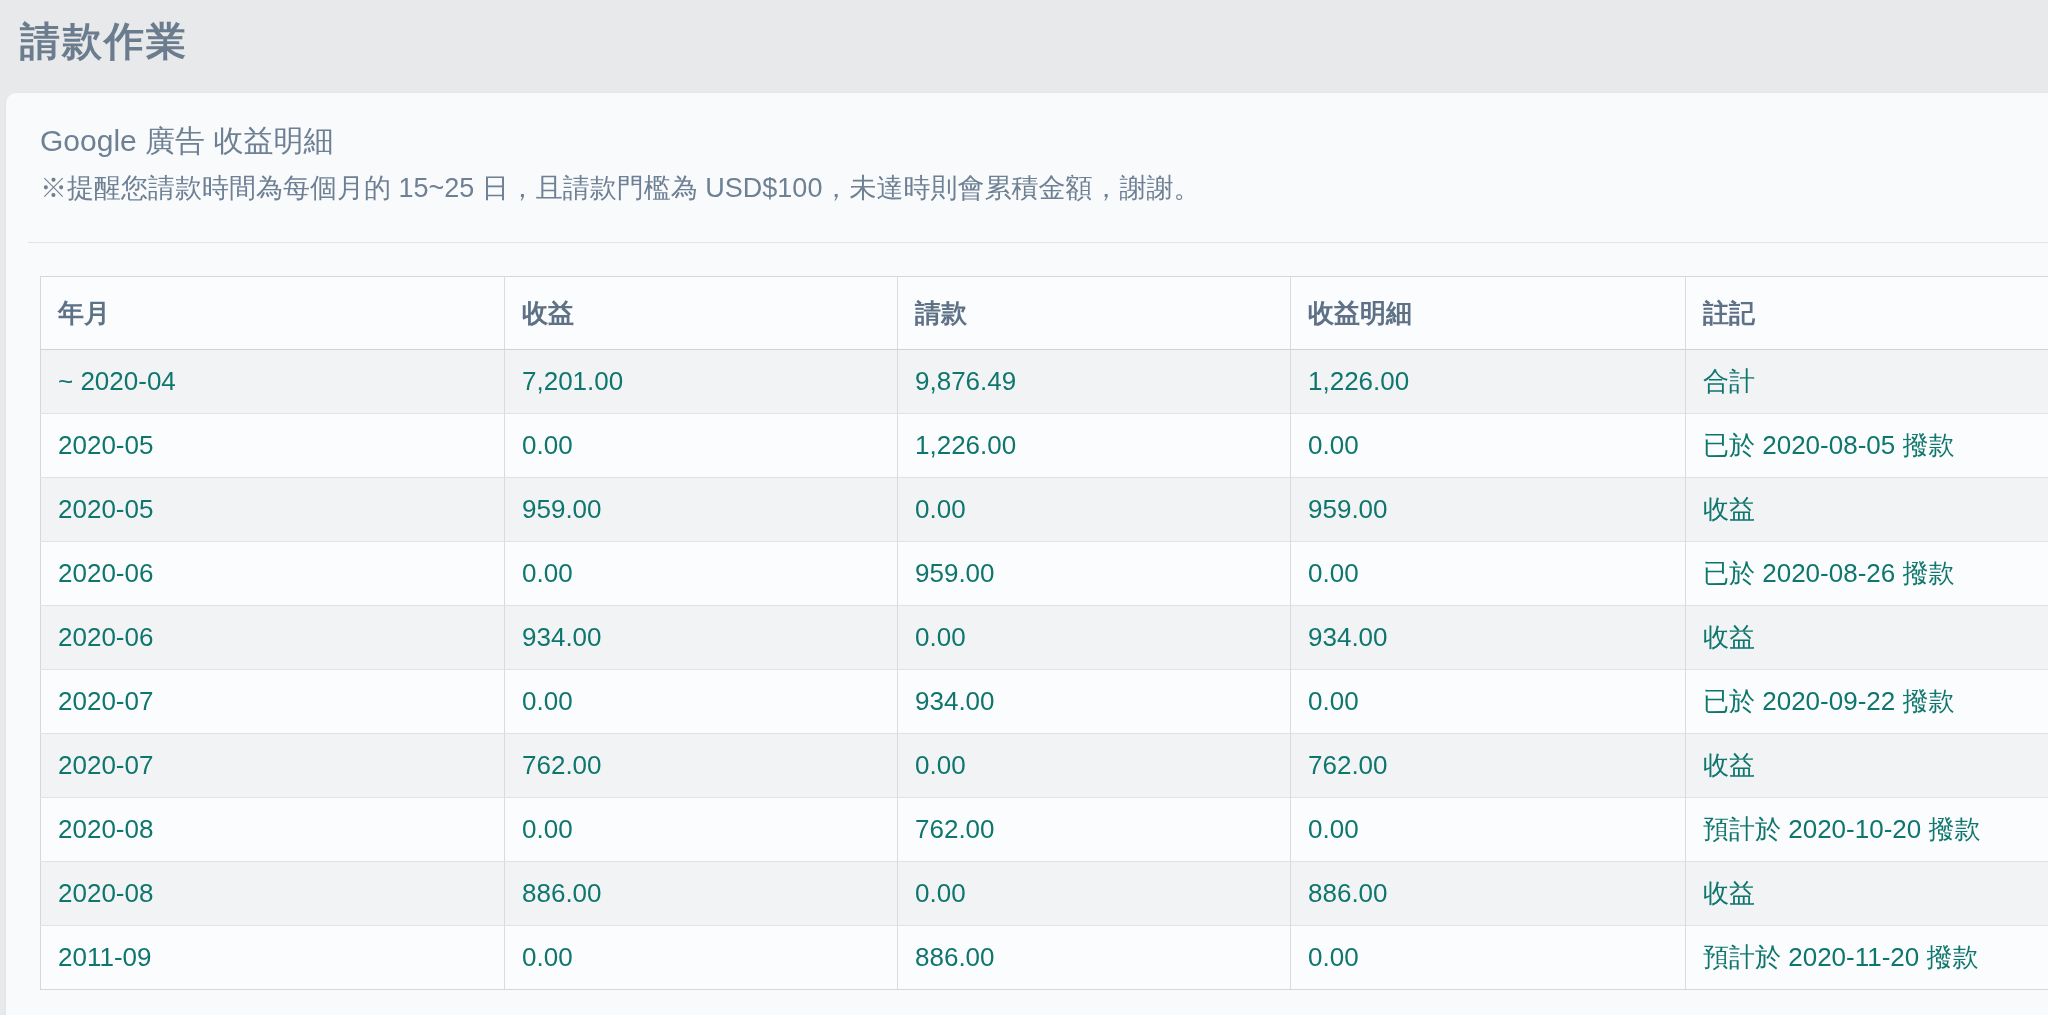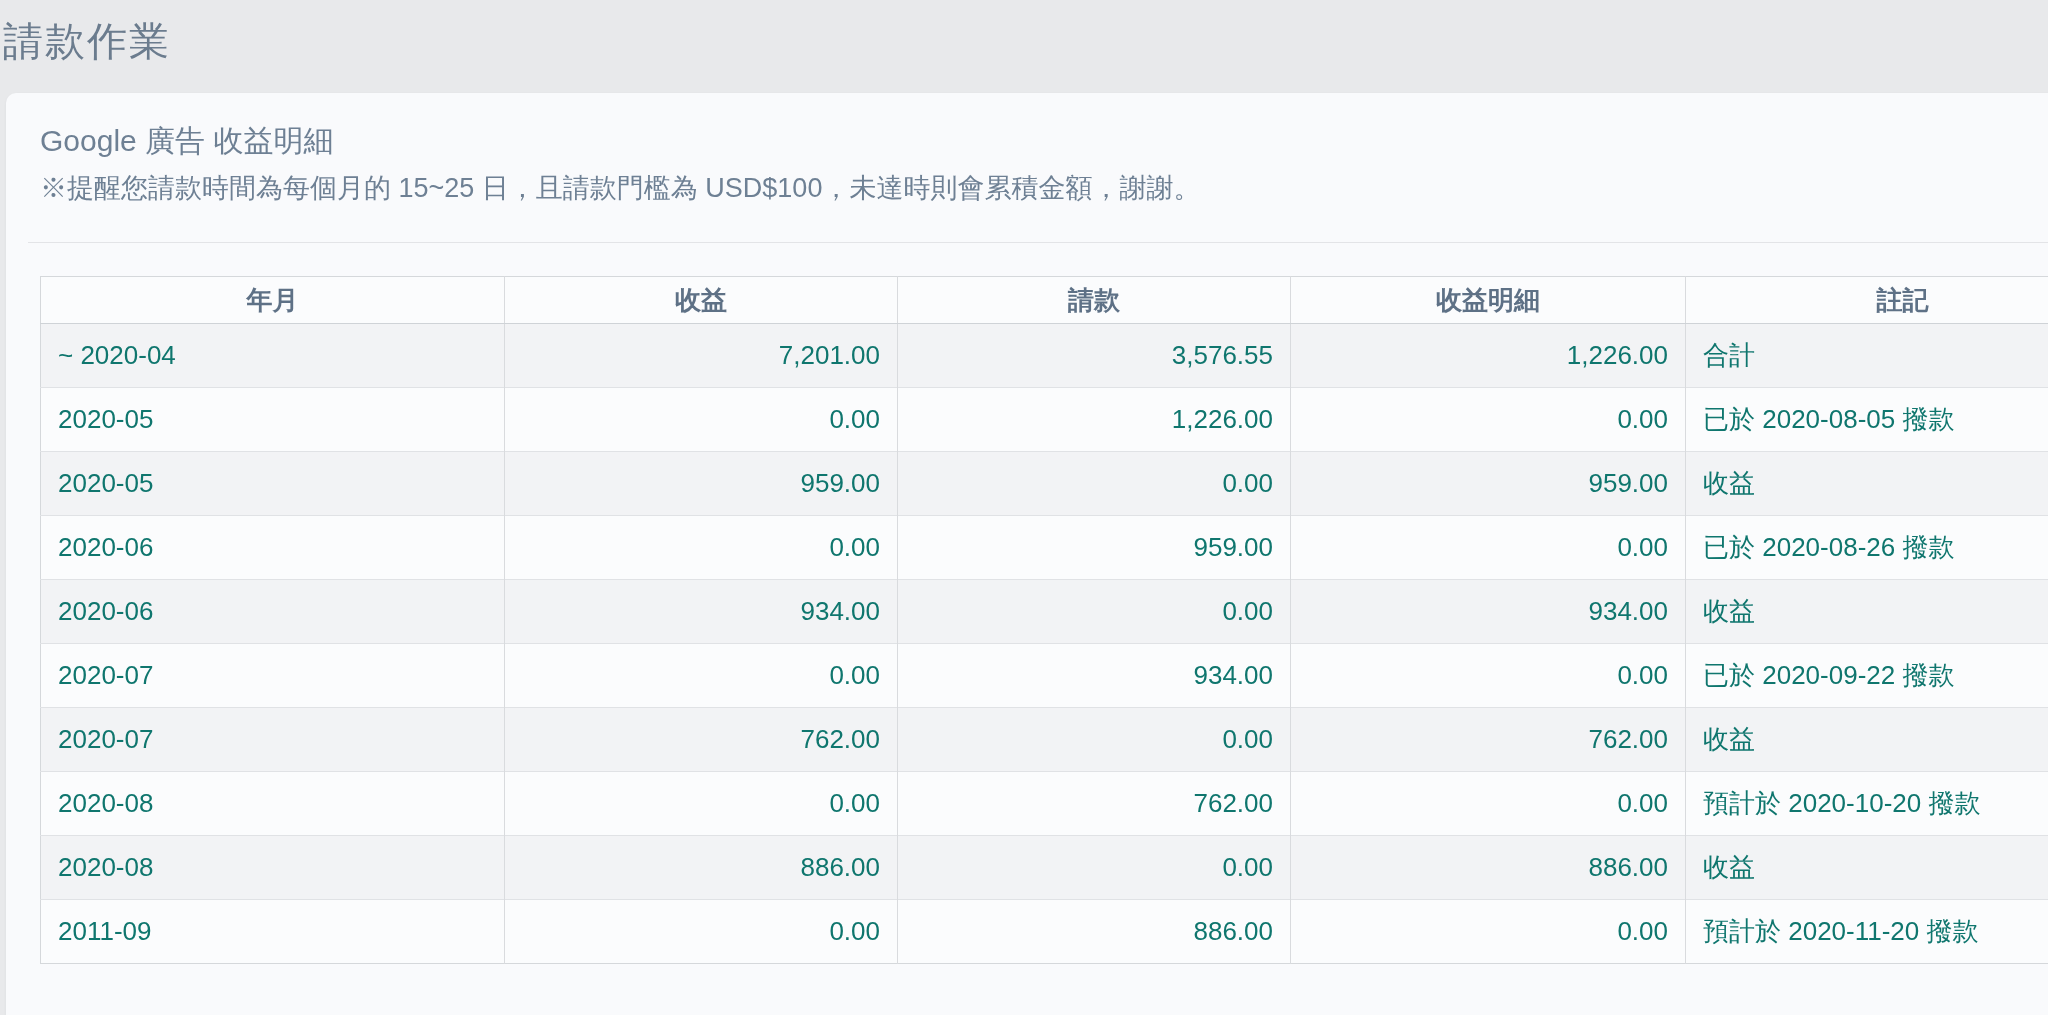--- a/index.html
+++ b/index.html
@@ -2,22 +2,22 @@
 <html><head>
 <meta charset="utf-8">
 <style>
   * { box-sizing: border-box; margin: 0; padding: 0; }
   html, body {
     width: 2048px; height: 1015px; overflow: hidden;
     background: #e8e9eb;
     font-family: "Liberation Sans", sans-serif;
   }
   .page-title {
-    margin: 12px 0 0 3px;
-    font-size: 40px; font-weight: 400;
+    margin: 12px 0 0 20px;
+    font-size: 40px; font-weight: 700;
     color: #6b7c8e;
     line-height: 58px;
     letter-spacing: 2px;
   }
   .card {
     position: relative;
     margin: 23px 0 0 6px;
     width: 2140px;             
     min-height: 940px;
     background: #f9fafc;
@@ -50,43 +50,43 @@
     background: #fcfdfe;
     border: 1px solid #d5d8db;
     font-size: 26px;
   }
   table.payout-table col.c1 { width: 464px; }
   table.payout-table col.c2 { width: 393px; }
   table.payout-table col.c3 { width: 393px; }
   table.payout-table col.c4 { width: 395px; }
   table.payout-table col.c5 { width: auto; }
   table.payout-table th {
-    height: 47px;
+    height: 73px;
     padding: 0 17px;
-    text-align: center;
+    text-align: left;
     vertical-align: middle;
     color: #5e7186;
     font-weight: bold;
     background: #fbfcfd;
     border-left: 1px solid #d9dbde;
     border-bottom: 1px solid #cfd3d7;
     white-space: nowrap;
   }
   table.payout-table td {
     height: 64px;
     padding: 0 17px;
     vertical-align: middle;
     color: #0f766e;
     border-left: 1px solid #d9dbde;
     border-top: 1px solid #e0e2e5;
     white-space: nowrap;
   }
   table.payout-table th:first-child,
   table.payout-table td:first-child { border-left: none; }
-  table.payout-table td.num { text-align: right; }
+  table.payout-table td.num { }
   table.payout-table tbody tr:nth-child(odd) td { background: #f2f3f5; }
   table.payout-table tbody tr:nth-child(even) td { background: #fbfcfd; }
 </style>
 </head>
 <body>
 
 <h1 class="page-title">請款作業</h1>
 
 <div class="card">
   <div class="card-heading">Google 廣告 收益明細</div>
@@ -107,21 +107,21 @@
           <th>收益</th>
           <th>請款</th>
           <th>收益明細</th>
           <th>註記</th>
         </tr>
     </thead>
     <tbody id="table-body">
         <tr>
           <td>~ 2020-04</td>
           <td class="num">7,201.00</td>
-          <td class="num">3,576.55</td>
+          <td class="num">9,876.49</td>
           <td class="num">1,226.00</td>
           <td>合計</td>
         </tr>
         <tr>
           <td>2020-05</td>
           <td class="num">0.00</td>
           <td class="num">1,226.00</td>
           <td class="num">0.00</td>
           <td>已於 2020-08-05 撥款</td>
         </tr>

